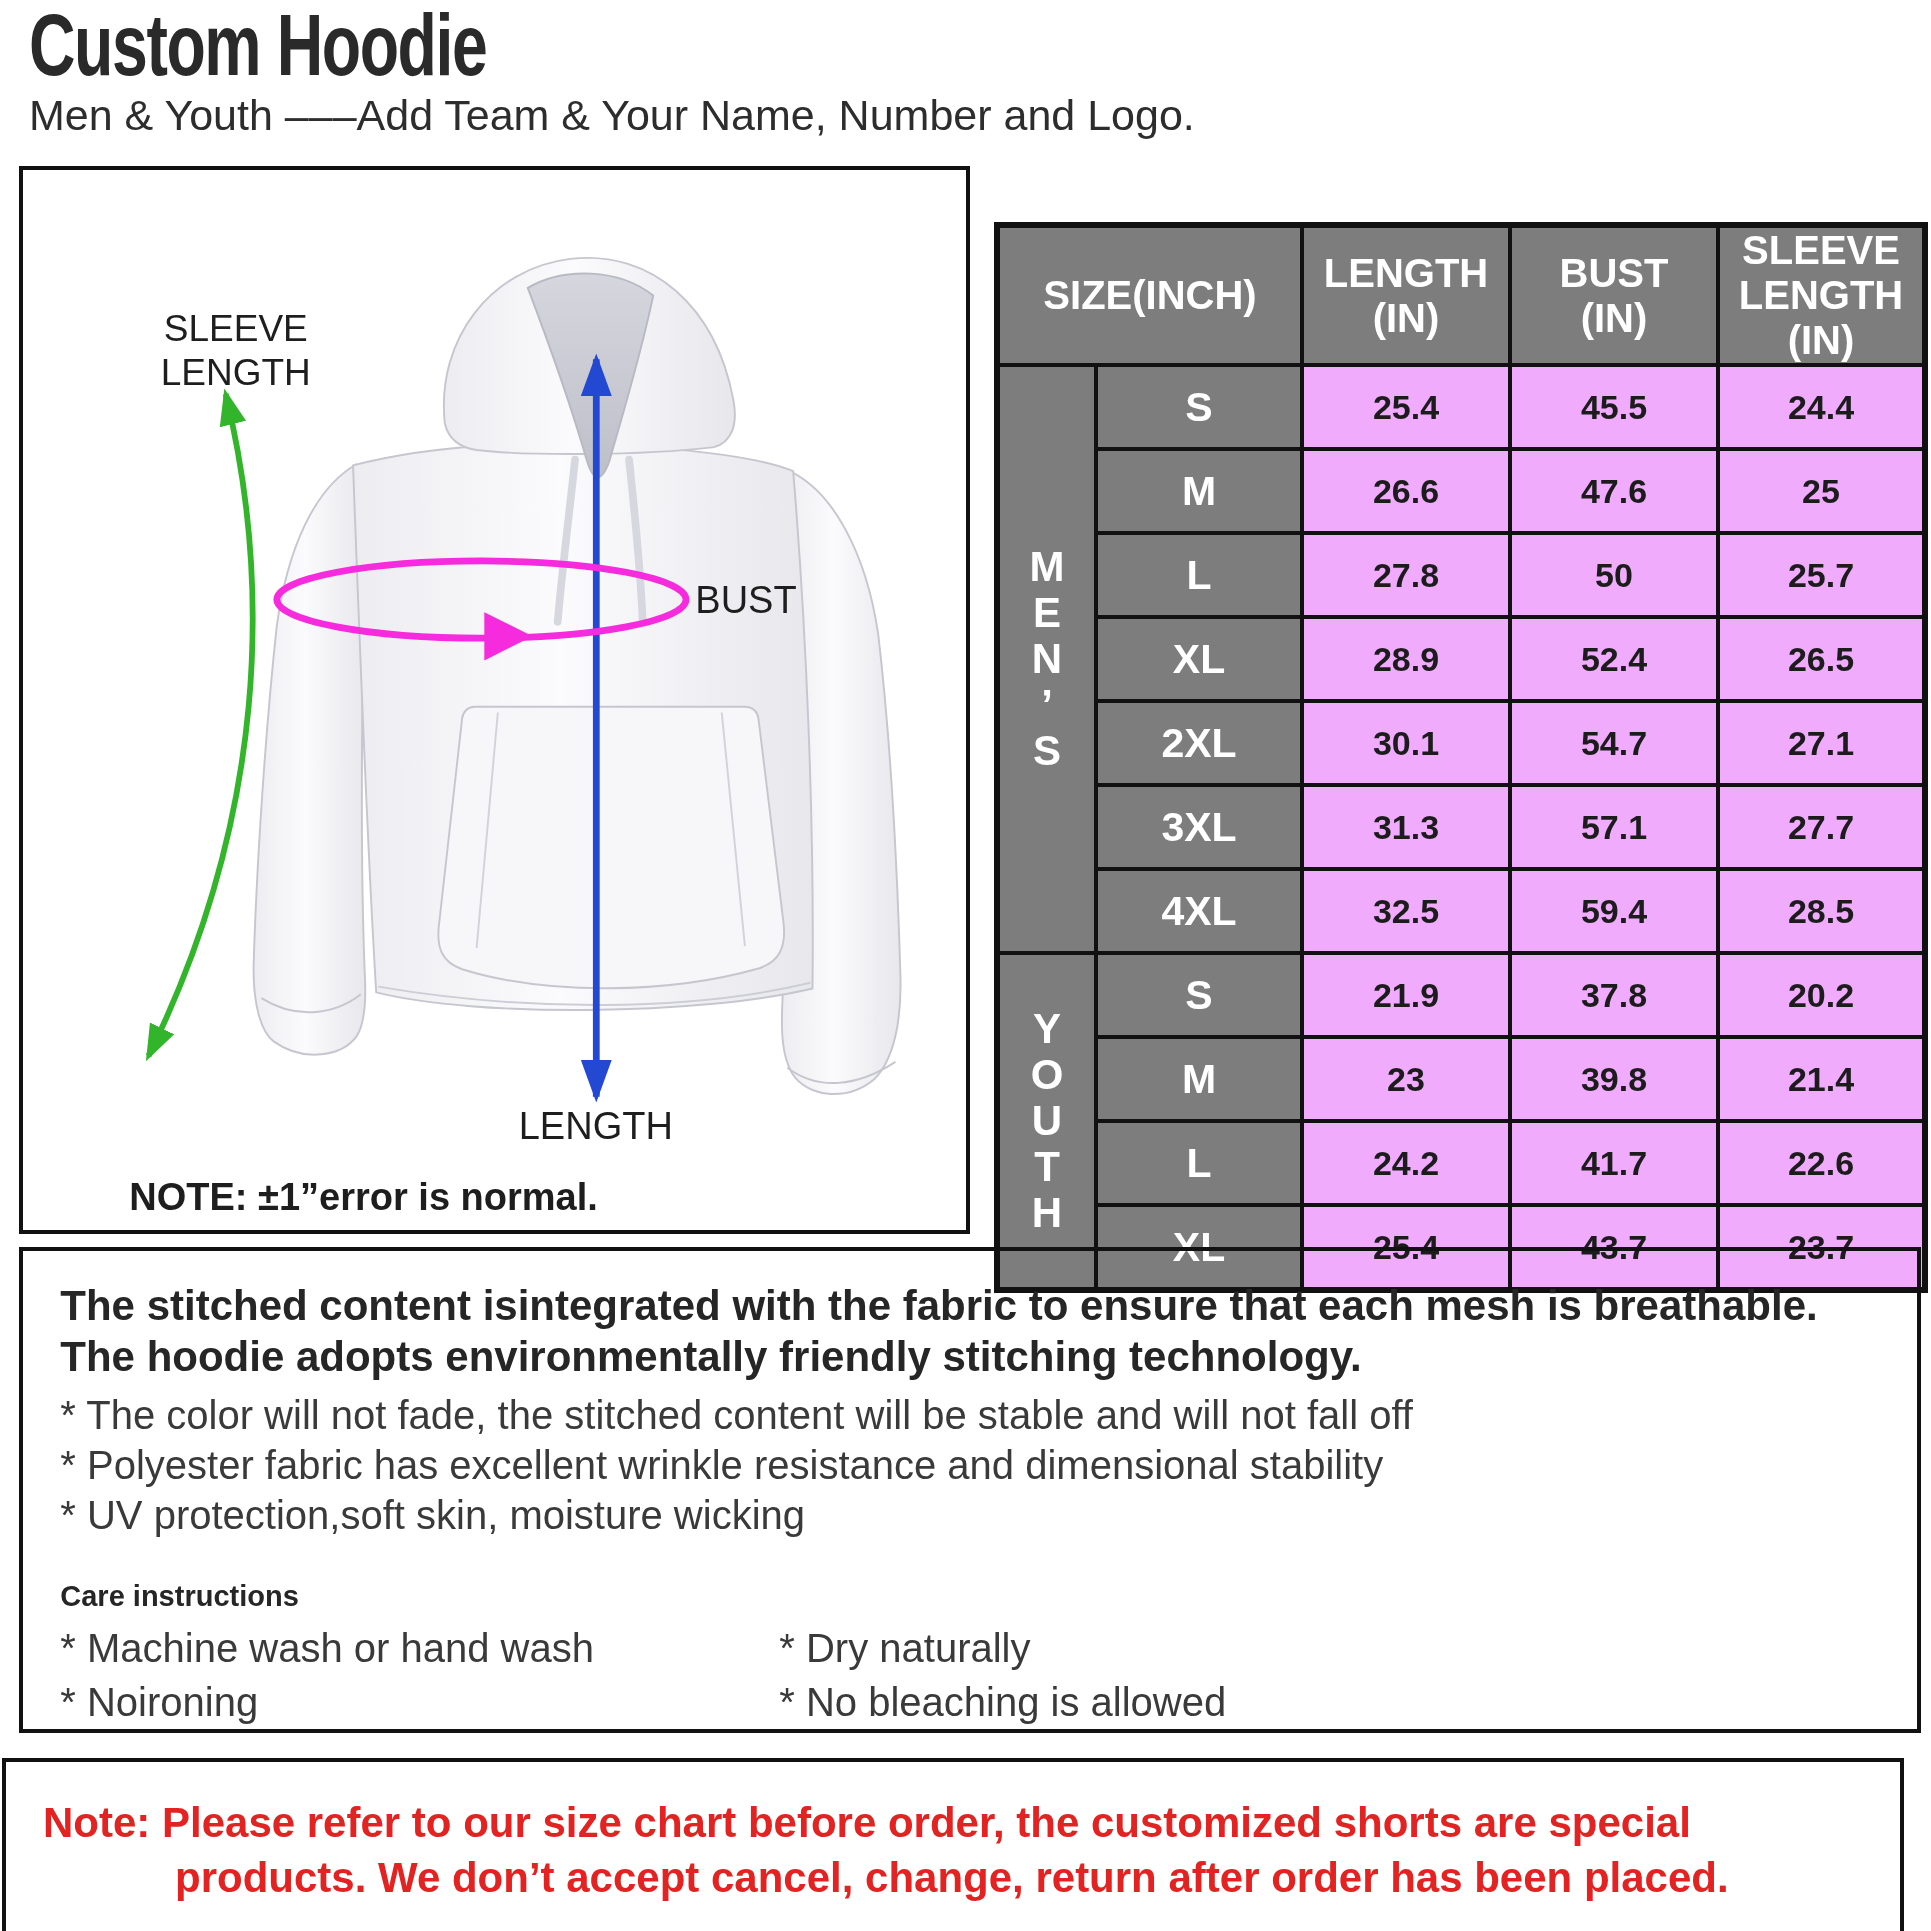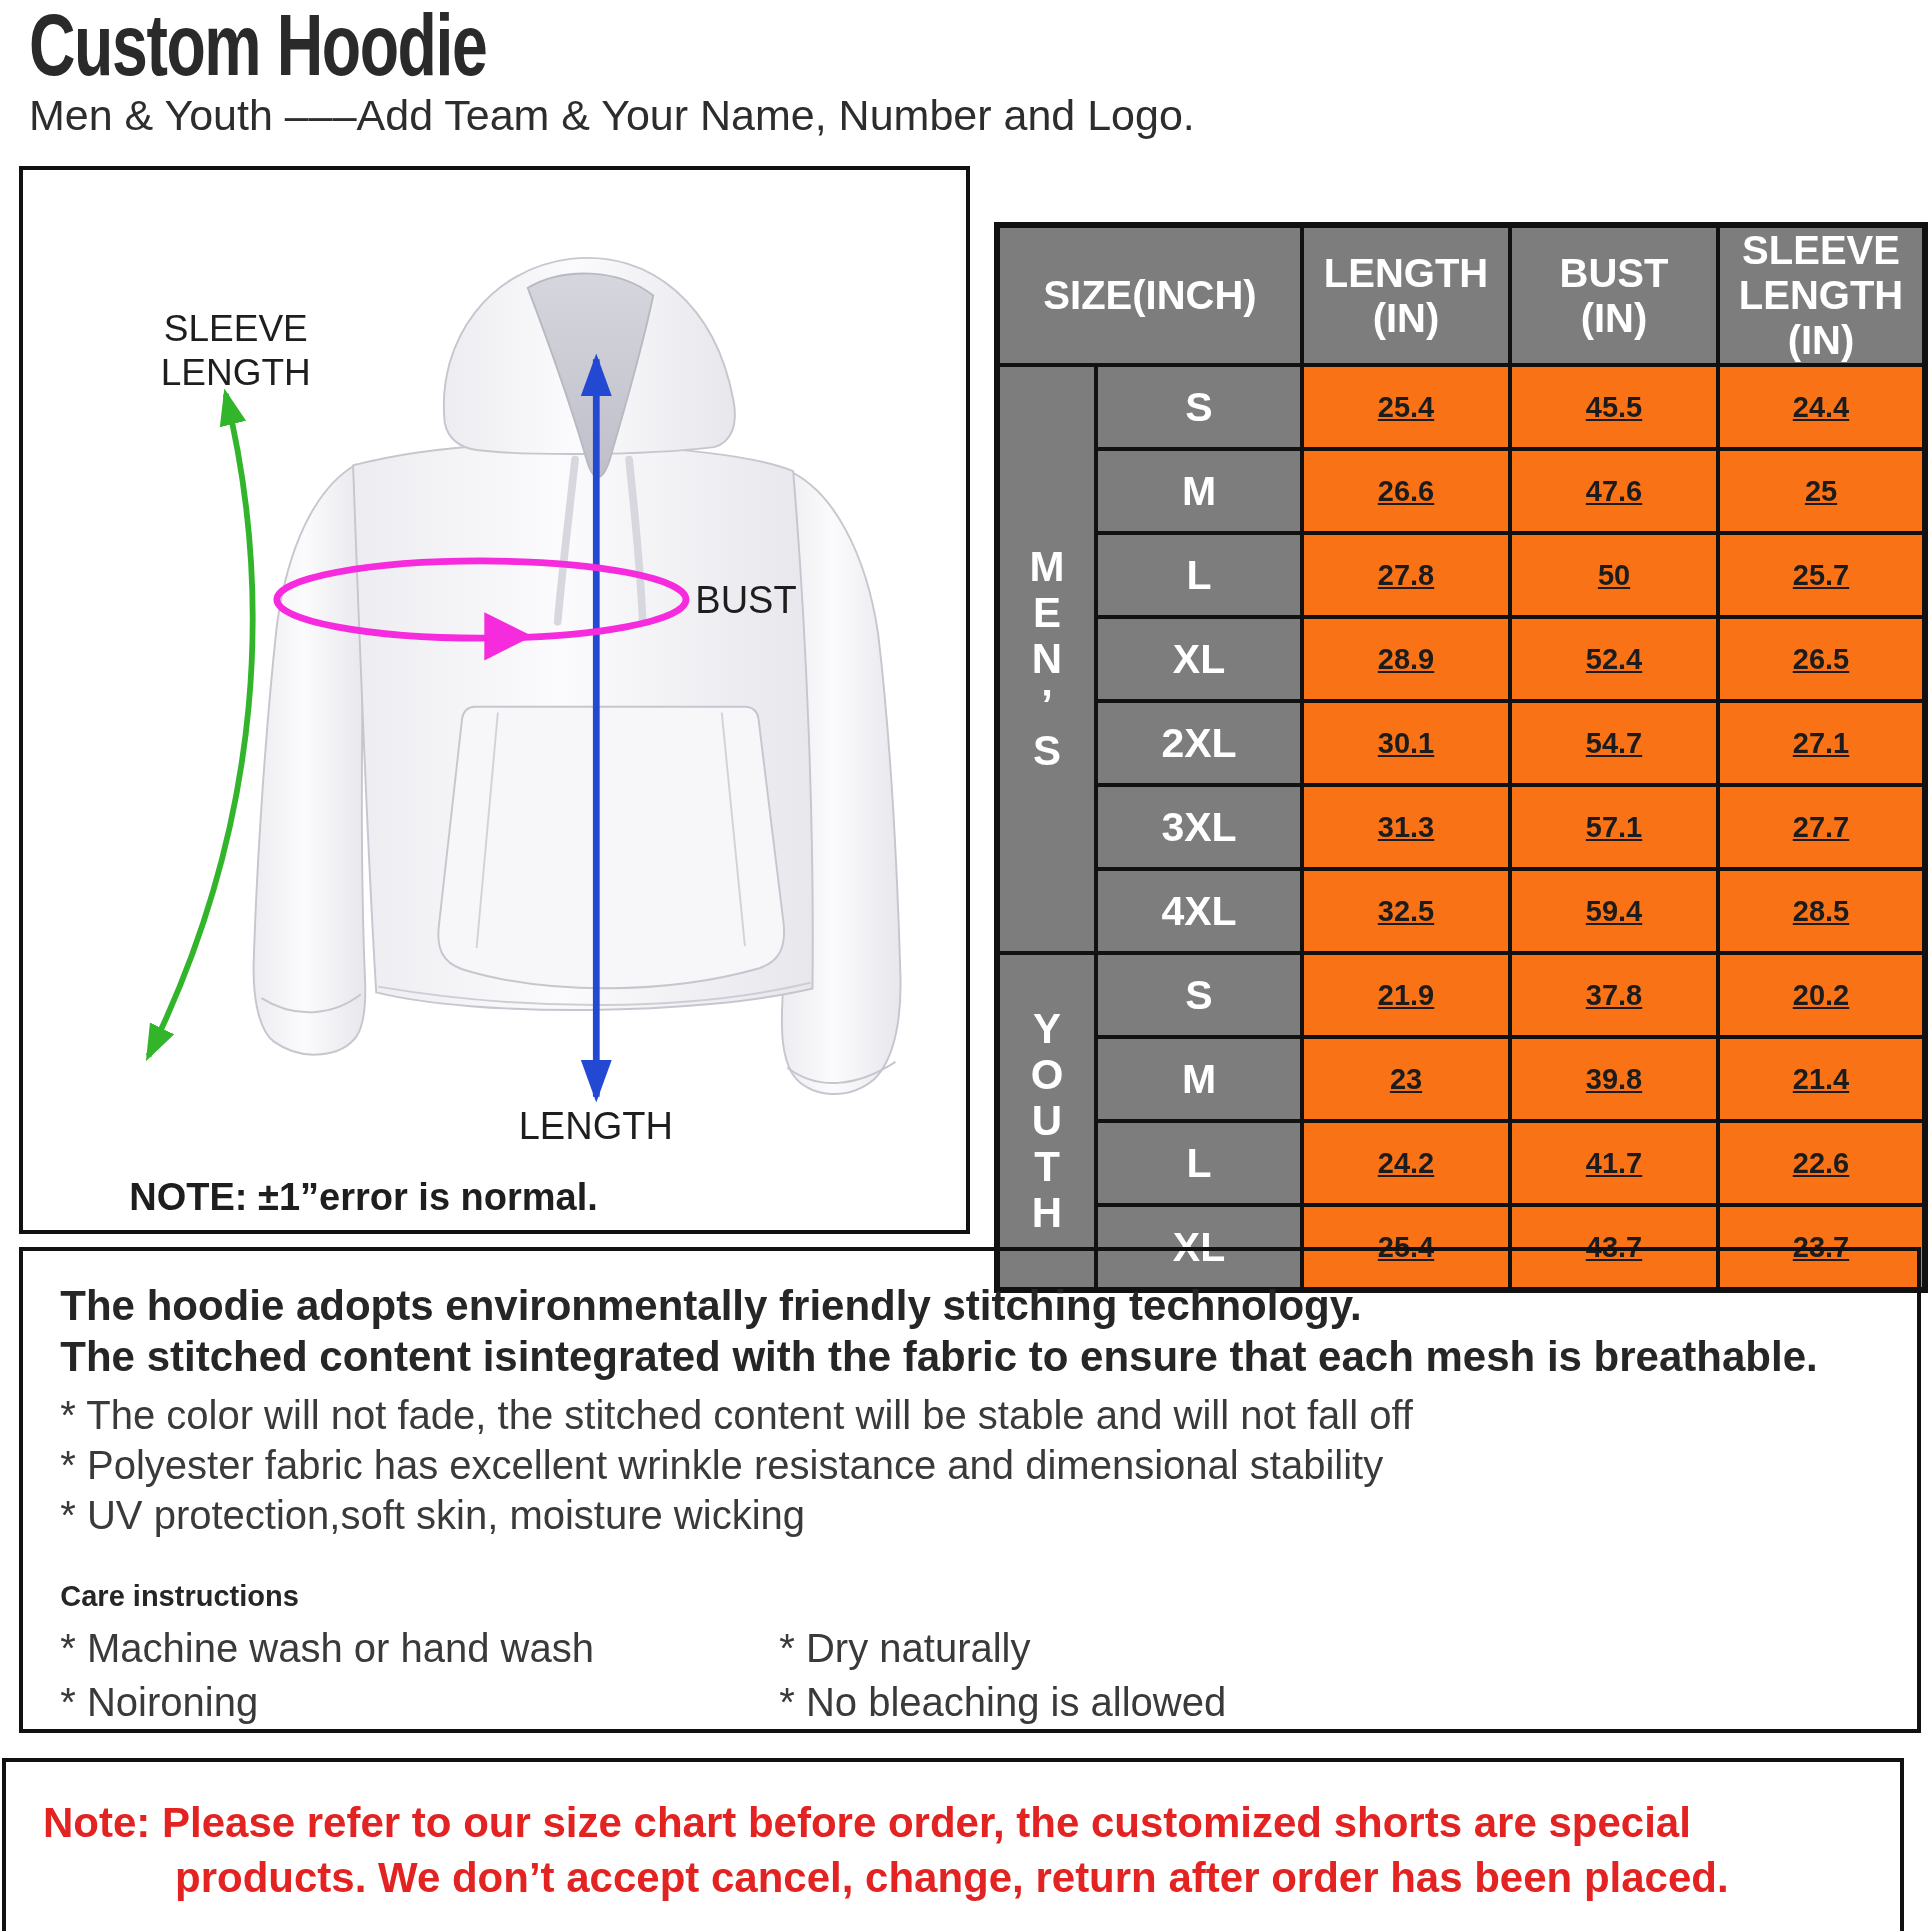--- a/index.html
+++ b/index.html
@@ -22,21 +22,21 @@
   .note-label{left:106px;top:1006px;width:743px;text-align:left;font-size:38px;font-weight:bold;}
 
   
   table.size-table{position:absolute;left:994px;top:222px;width:927px;border-collapse:collapse;
                    table-layout:fixed;border:6.8px solid #111;}
   .size-table th,.size-table td{border:4.8px solid #111;text-align:center;vertical-align:middle;padding:0;}
   .size-table th.hdr{background:#7d7d7d;color:#fff;font-size:40px;font-weight:bold;line-height:45px;
                      white-space:pre-line;height:127px;}
   .size-table td.grp{background:#7d7d7d;color:#fff;font-size:42px;font-weight:bold;line-height:46px;white-space:pre-line;}
   .size-table td.size{background:#7d7d7d;color:#fff;font-size:41px;font-weight:bold;height:80px;}
-  .size-table td.val{background:#f97316;color:#1c1c1c;font-size:29px;font-weight:bold;text-decoration:underline;}
+  .size-table td.val{background:#f0abfc;color:#1c1c1c;font-size:34px;font-weight:bold;}
 
   
   .desc-box{position:absolute;left:19.3px;top:1247px;width:1902px;height:486px;border:4.8px solid #111;
             box-sizing:border-box;padding:29px 19.3px 0 37px;}
   .desc-bold{font-size:42px;font-weight:bold;line-height:51px;color:#262626;}
   .desc-bullets{margin-top:7.7px;}
   .desc-bullet{font-size:40px;line-height:50px;color:#3a3a3a;}
   .care-heading{margin-top:31px;font-size:29px;font-weight:bold;line-height:50px;color:#262626;}
   .care-grid{display:grid;grid-template-columns:719px 1fr;font-size:40px;line-height:54px;color:#3a3a3a;}
 
@@ -197,22 +197,22 @@
     <tr>
       <td class="size">XL</td>
       <td class="val">25.4</td>
       <td class="val">43.7</td>
       <td class="val">23.7</td>
     </tr>
   </tbody>
     </table>
 
   <div class="desc-box">
+    <div class="desc-bold">The stitched content isintegrated with the fabric to ensure that each mesh is breathable.</div>
     <div class="desc-bold">The hoodie adopts environmentally friendly stitching technology.</div>
-    <div class="desc-bold">The stitched content isintegrated with the fabric to ensure that each mesh is breathable.</div>
     <div class="desc-bullets">
       <div class="desc-bullet">* The color will not fade, the stitched content will be stable and will not fall off</div>
       <div class="desc-bullet">* Polyester fabric has excellent wrinkle resistance and dimensional stability</div>
       <div class="desc-bullet">* UV protection,soft skin, moisture wicking</div>
     </div>
     <div class="care-heading">Care instructions</div>
     <div class="care-grid">
       <div>* Machine wash or hand wash</div>
       <div>* Dry naturally</div>
       <div>* Noironing</div>

